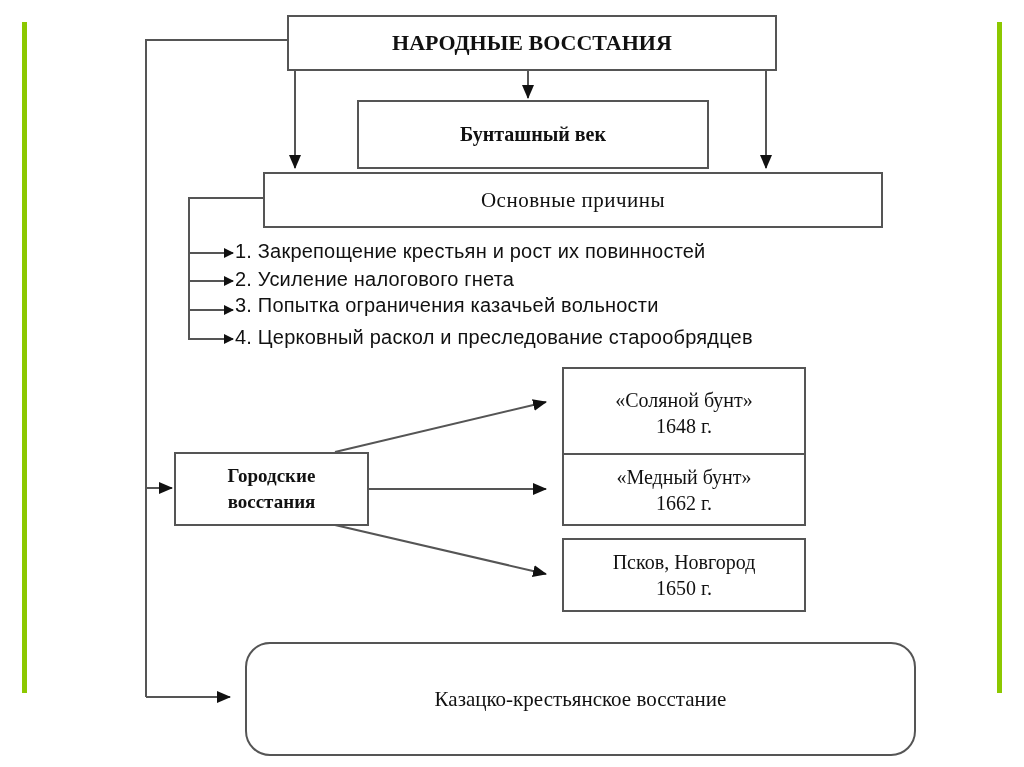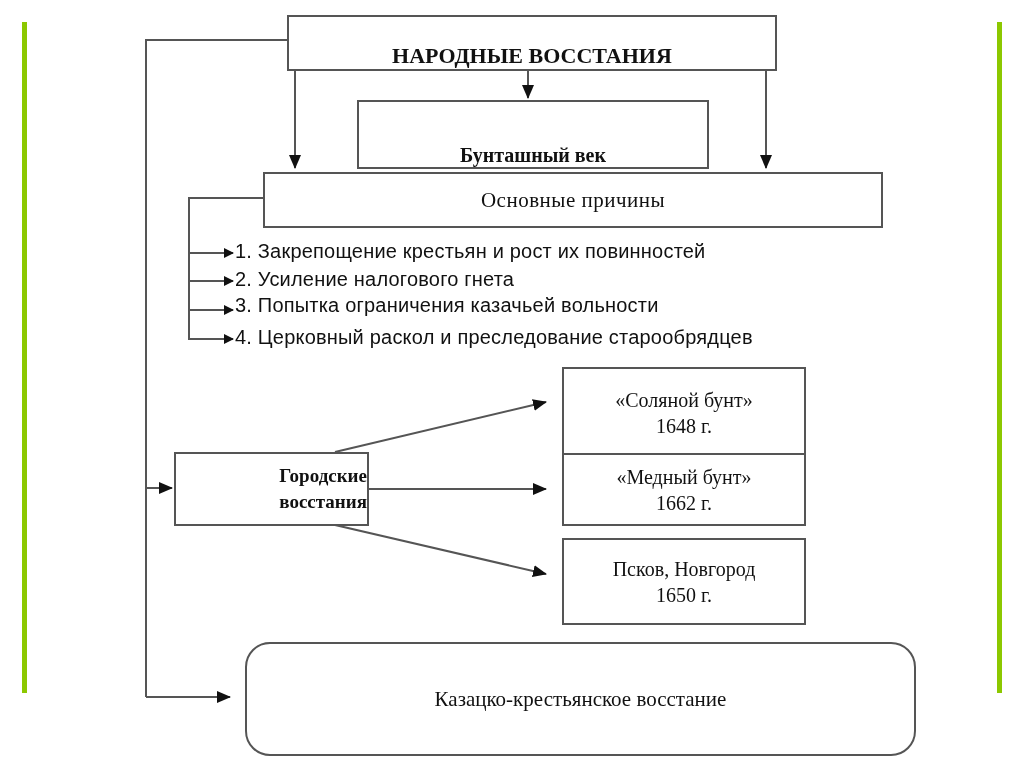--- a/index.html
+++ b/index.html
@@ -1,21 +1,21 @@
 <!DOCTYPE html>
 <html><head>
 <meta charset="utf-8">
 <style>
   html, body { margin:0; padding:0; background:#ffffff; }
   body { width:1024px; height:767px; position:relative; overflow:hidden;
          font-family: "Liberation Serif", "DejaVu Serif", serif; color:#111; }
   .gbar { position:absolute; width:5px; background:#8cc800; top:22px; height:671px; }
   .box { position:absolute; border:2px solid #555; box-sizing:border-box; background:#fff;
          display:flex; align-items:center; justify-content:center; text-align:center; }
-  .bold { font-weight:bold;align-items:flex-end; }
+  .bold { font-weight:bold; }
   svg.lines { position:absolute; left:0; top:0; }
   .cause { position:absolute; left:235px; font-family:"Liberation Sans", "DejaVu Sans", sans-serif;
            font-size:20px; letter-spacing:0.2px; color:#111; }
   .mline { display:block; line-height:26px; }
 </style>
 </head>
 <body>
 
 <div class="gbar" style="left:22px;"></div>
 <div class="gbar" style="left:997px;"></div>
@@ -77,20 +77,20 @@
 <div class="box" style="left:562px; top:367px; width:244px; height:92px; font-size:20px; flex-direction:column;">
   <span class="mline">«Соляной бунт»</span>
   <span class="mline">1648 г.</span>
 </div>
 
 <div class="box" style="left:562px; top:453px; width:244px; height:73px; font-size:20px; flex-direction:column;">
   <span class="mline">«Медный бунт»</span>
   <span class="mline">1662 г.</span>
 </div>
 
-<div class="box" style="left:562px; top:538px; width:244px; height:87px; font-size:20px; flex-direction:column;">
+<div class="box" style="left:562px; top:538px; width:244px; height:74px; font-size:20px; flex-direction:column;">
   <span class="mline">Псков, Новгород</span>
   <span class="mline">1650 г.</span>
 </div>
 
 <div class="box" style="left:245px; top:642px; width:671px; height:114px; font-size:21px; flex-direction:column;border-radius:25px;">
   <span class="mline" style="line-height:28px;">Казацко-крестьянское восстание</span>
 </div>
 
 </body></html>

